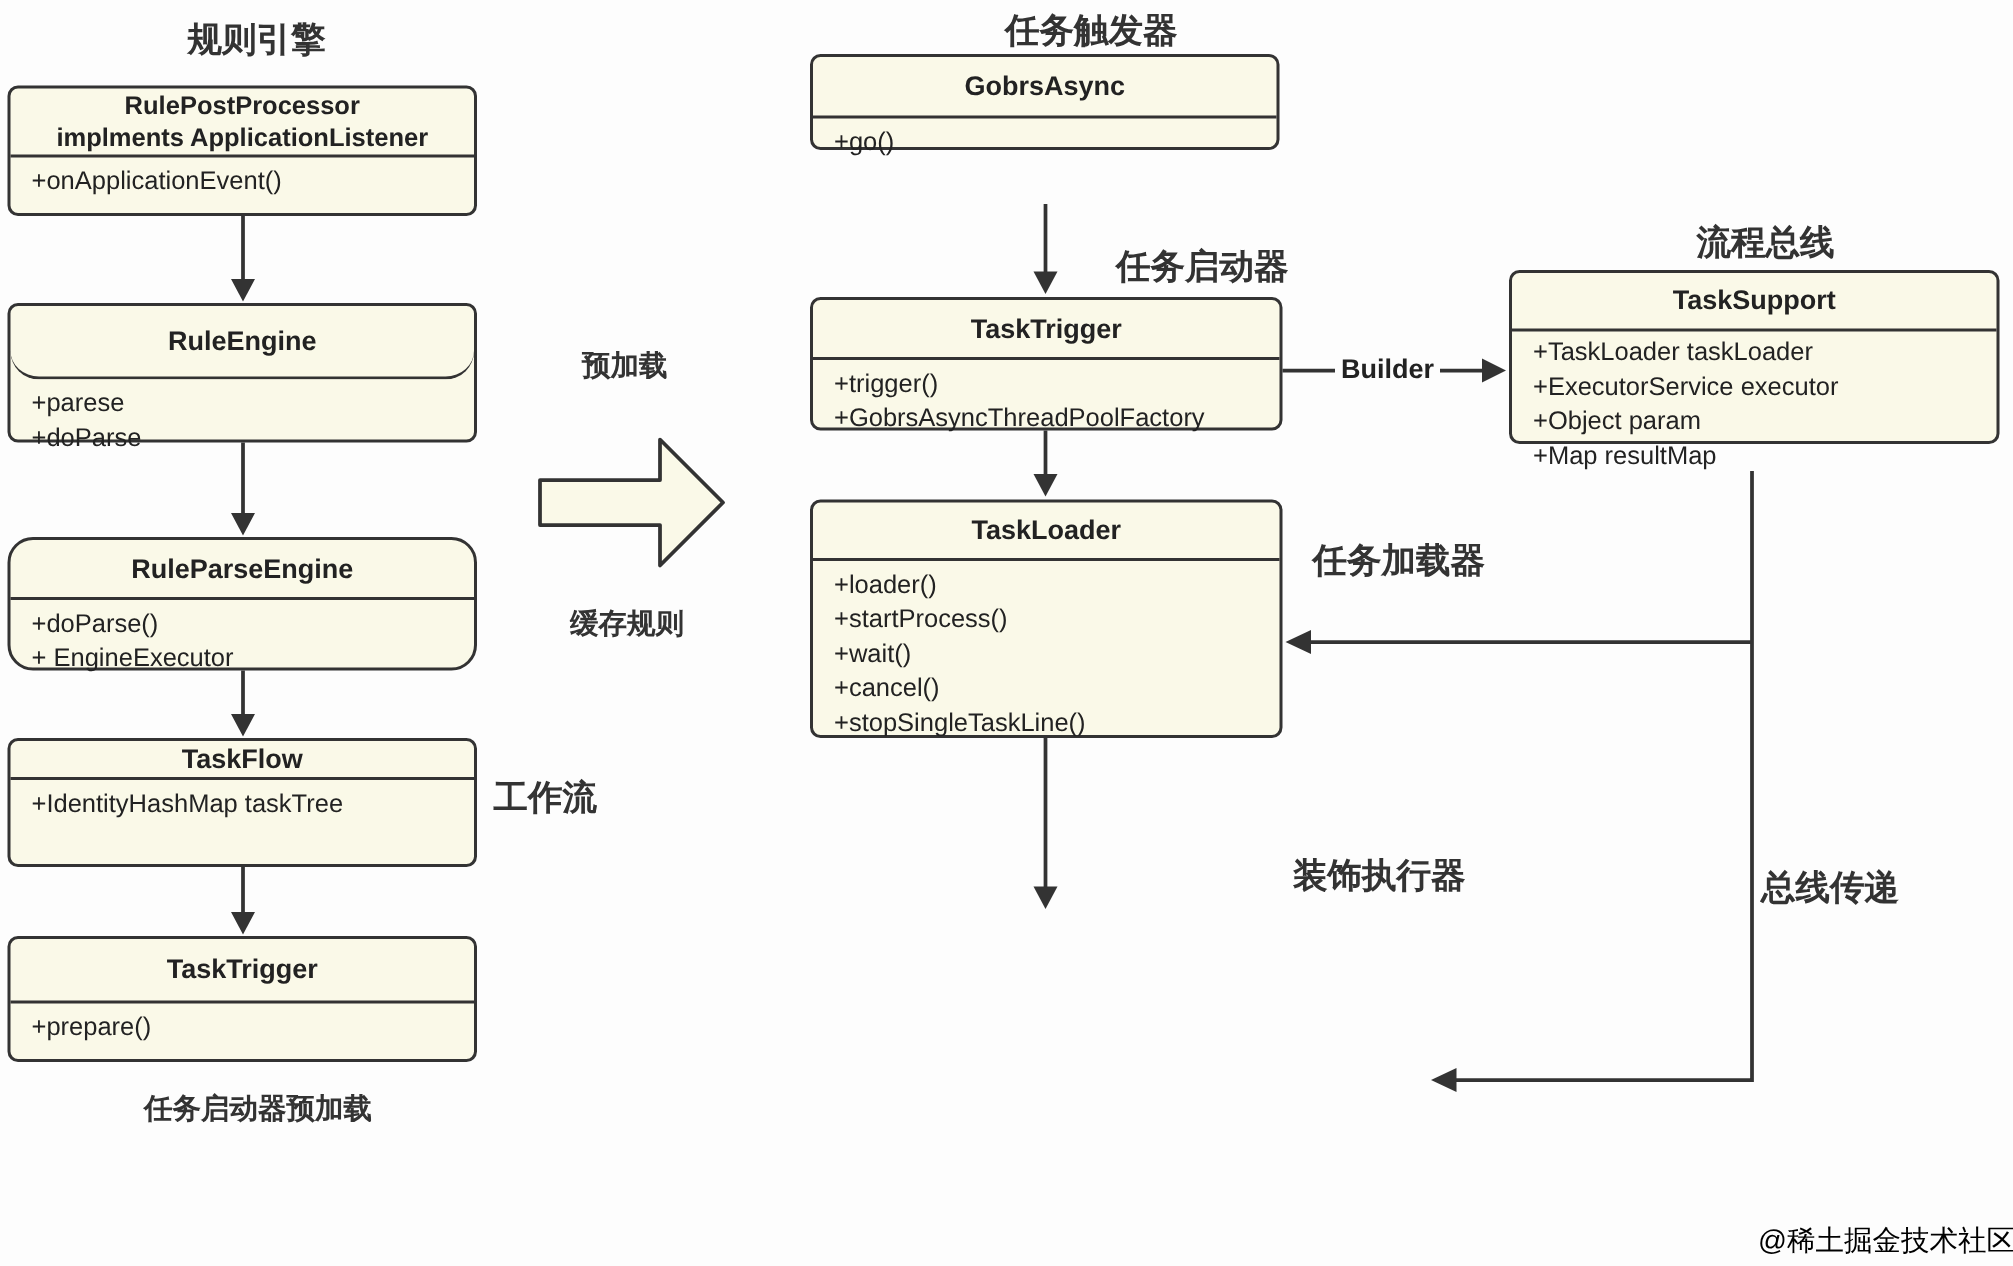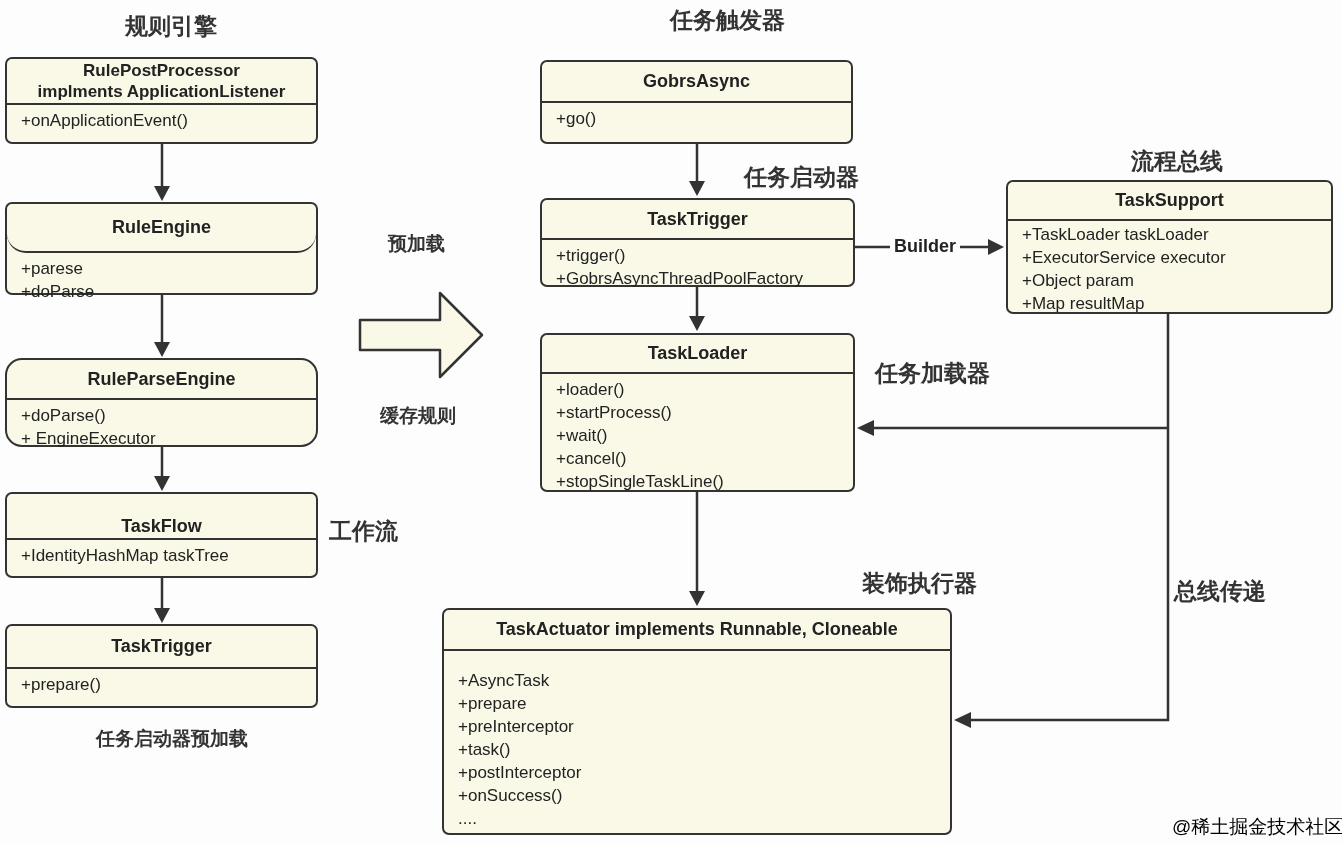--- a/index.html
+++ b/index.html
@@ -131,34 +131,34 @@
 
   <div class="uml-box" style="left:5px;top:358px;width:313px;height:89px;border-radius:17px;">
     <div class="uml-title" style="height:40px;">RuleParseEngine</div>
     <div class="uml-body">
         <div class="member">+doParse()</div>
         <div class="member">+ EngineExecutor</div>
       </div>
   </div>
 
   <div class="uml-box" style="left:5px;top:492px;width:313px;height:86px;">
-    <div class="uml-title" style="height:26px;margin-top:20px;">TaskFlow</div>
+    <div class="uml-title" style="height:26px;">TaskFlow</div>
     <div class="uml-body">
         <div class="member">+IdentityHashMap taskTree</div>
       </div>
   </div>
 
   <div class="uml-box" style="left:5px;top:624px;width:313px;height:84px;">
     <div class="uml-title" style="height:43px;">TaskTrigger</div>
     <div class="uml-body">
         <div class="member">+prepare()</div>
       </div>
   </div>
 
-  <div class="uml-box" style="left:540px;top:60px;width:313px;height:84px;">
+  <div class="uml-box" style="left:540px;top:36px;width:313px;height:64px;">
     <div class="uml-title" style="height:41px;">GobrsAsync</div>
     <div class="uml-body">
         <div class="member">+go()</div>
       </div>
   </div>
 
   <div class="uml-box" style="left:540px;top:198px;width:315px;height:89px;">
     <div class="uml-title" style="height:40px;">TaskTrigger</div>
     <div class="uml-body">
         <div class="member">+trigger()</div>
@@ -170,36 +170,24 @@
     <div class="uml-title" style="height:39px;">TaskLoader</div>
     <div class="uml-body">
         <div class="member">+loader()</div>
         <div class="member">+startProcess()</div>
         <div class="member">+wait()</div>
         <div class="member">+cancel()</div>
         <div class="member">+stopSingleTaskLine()</div>
       </div>
   </div>
 
-  <div class="uml-box" style="left:1006px;top:180px;width:327px;height:134px;">
+  <div class="uml-box" style="left:1006px;top:180px;width:327px;height:116px;">
     <div class="uml-title" style="height:39px;">TaskSupport</div>
     <div class="uml-body" style="padding-top:2px;">
         <div class="member">+TaskLoader taskLoader</div>
         <div class="member">+ExecutorService executor</div>
         <div class="member">+Object param</div>
         <div class="member">+Map resultMap</div>
       </div>
   </div>
 
-  <div class="uml-box" style="left:442px;top:608px;width:510px;height:227px;">
-    <div class="uml-title" style="height:41px;">TaskActuator implements Runnable, Cloneable</div>
-    <div class="uml-body" style="padding-top:18px;">
-        <div class="member">+AsyncTask</div>
-        <div class="member">+prepare</div>
-        <div class="member">+preInterceptor</div>
-        <div class="member">+task()</div>
-        <div class="member">+postInterceptor</div>
-        <div class="member">+onSuccess()</div>
-        <div class="member">....</div>
-      </div>
-  </div>
 
 </div>
 
 </body></html>

